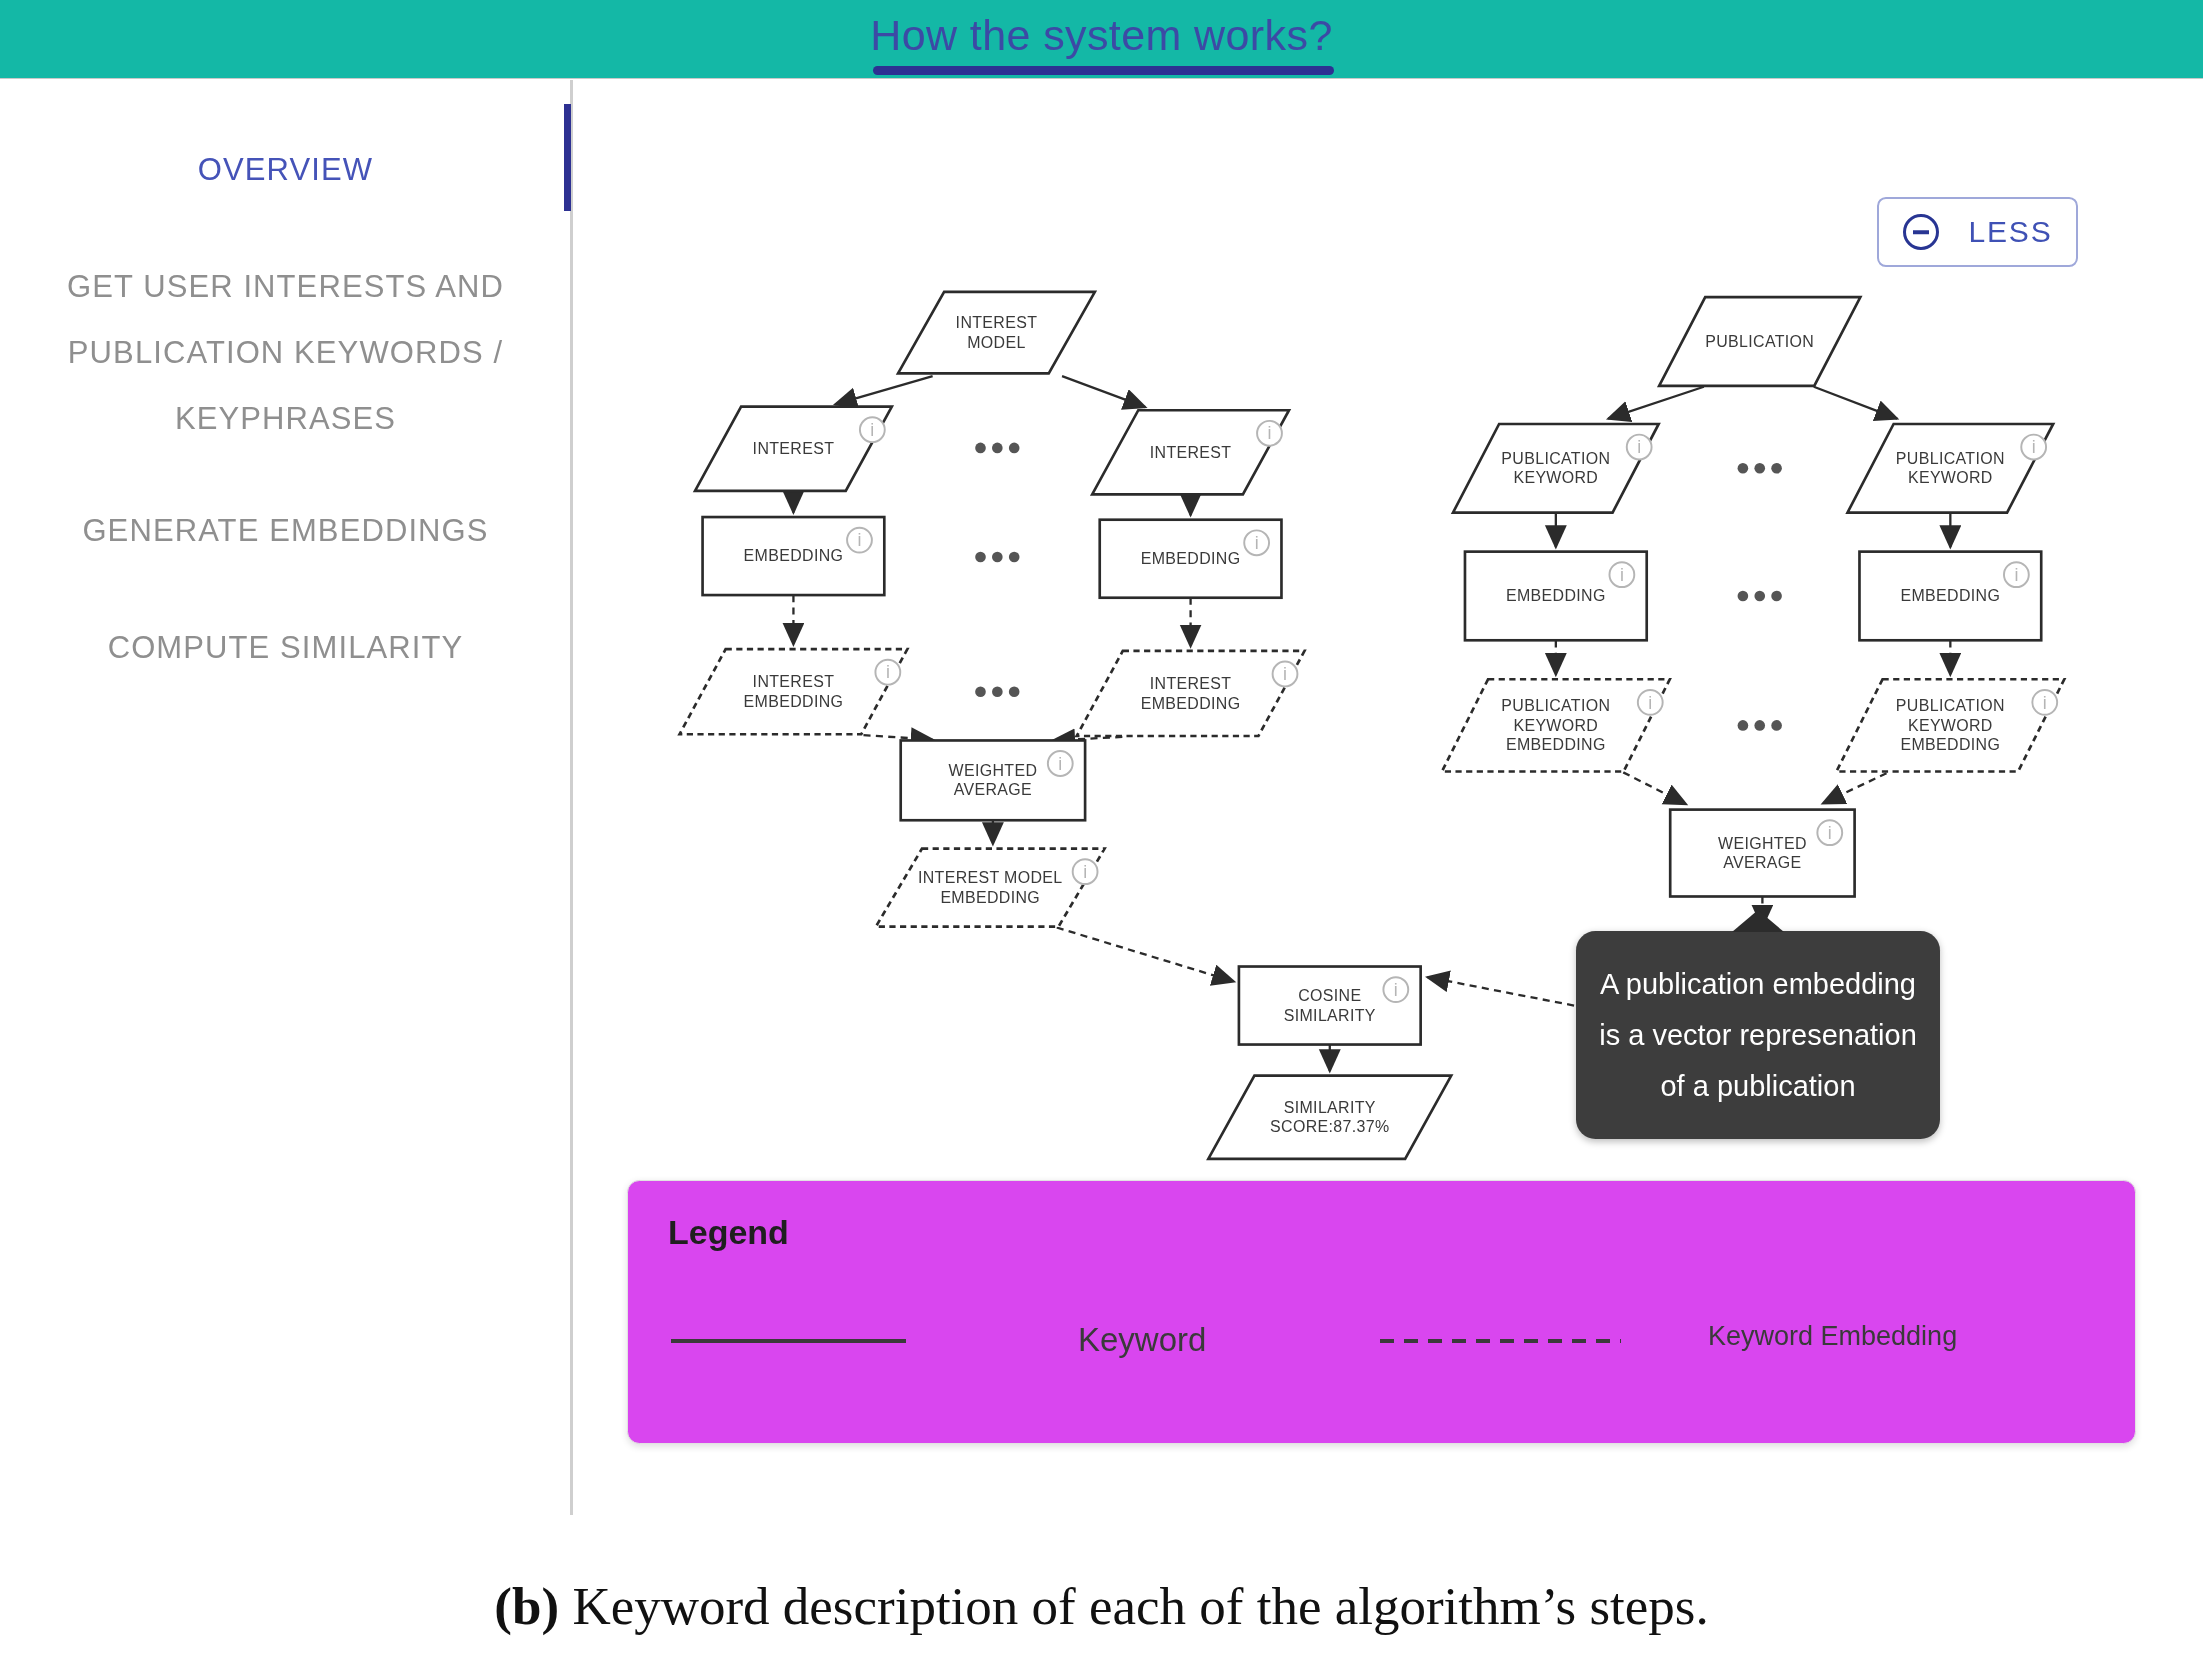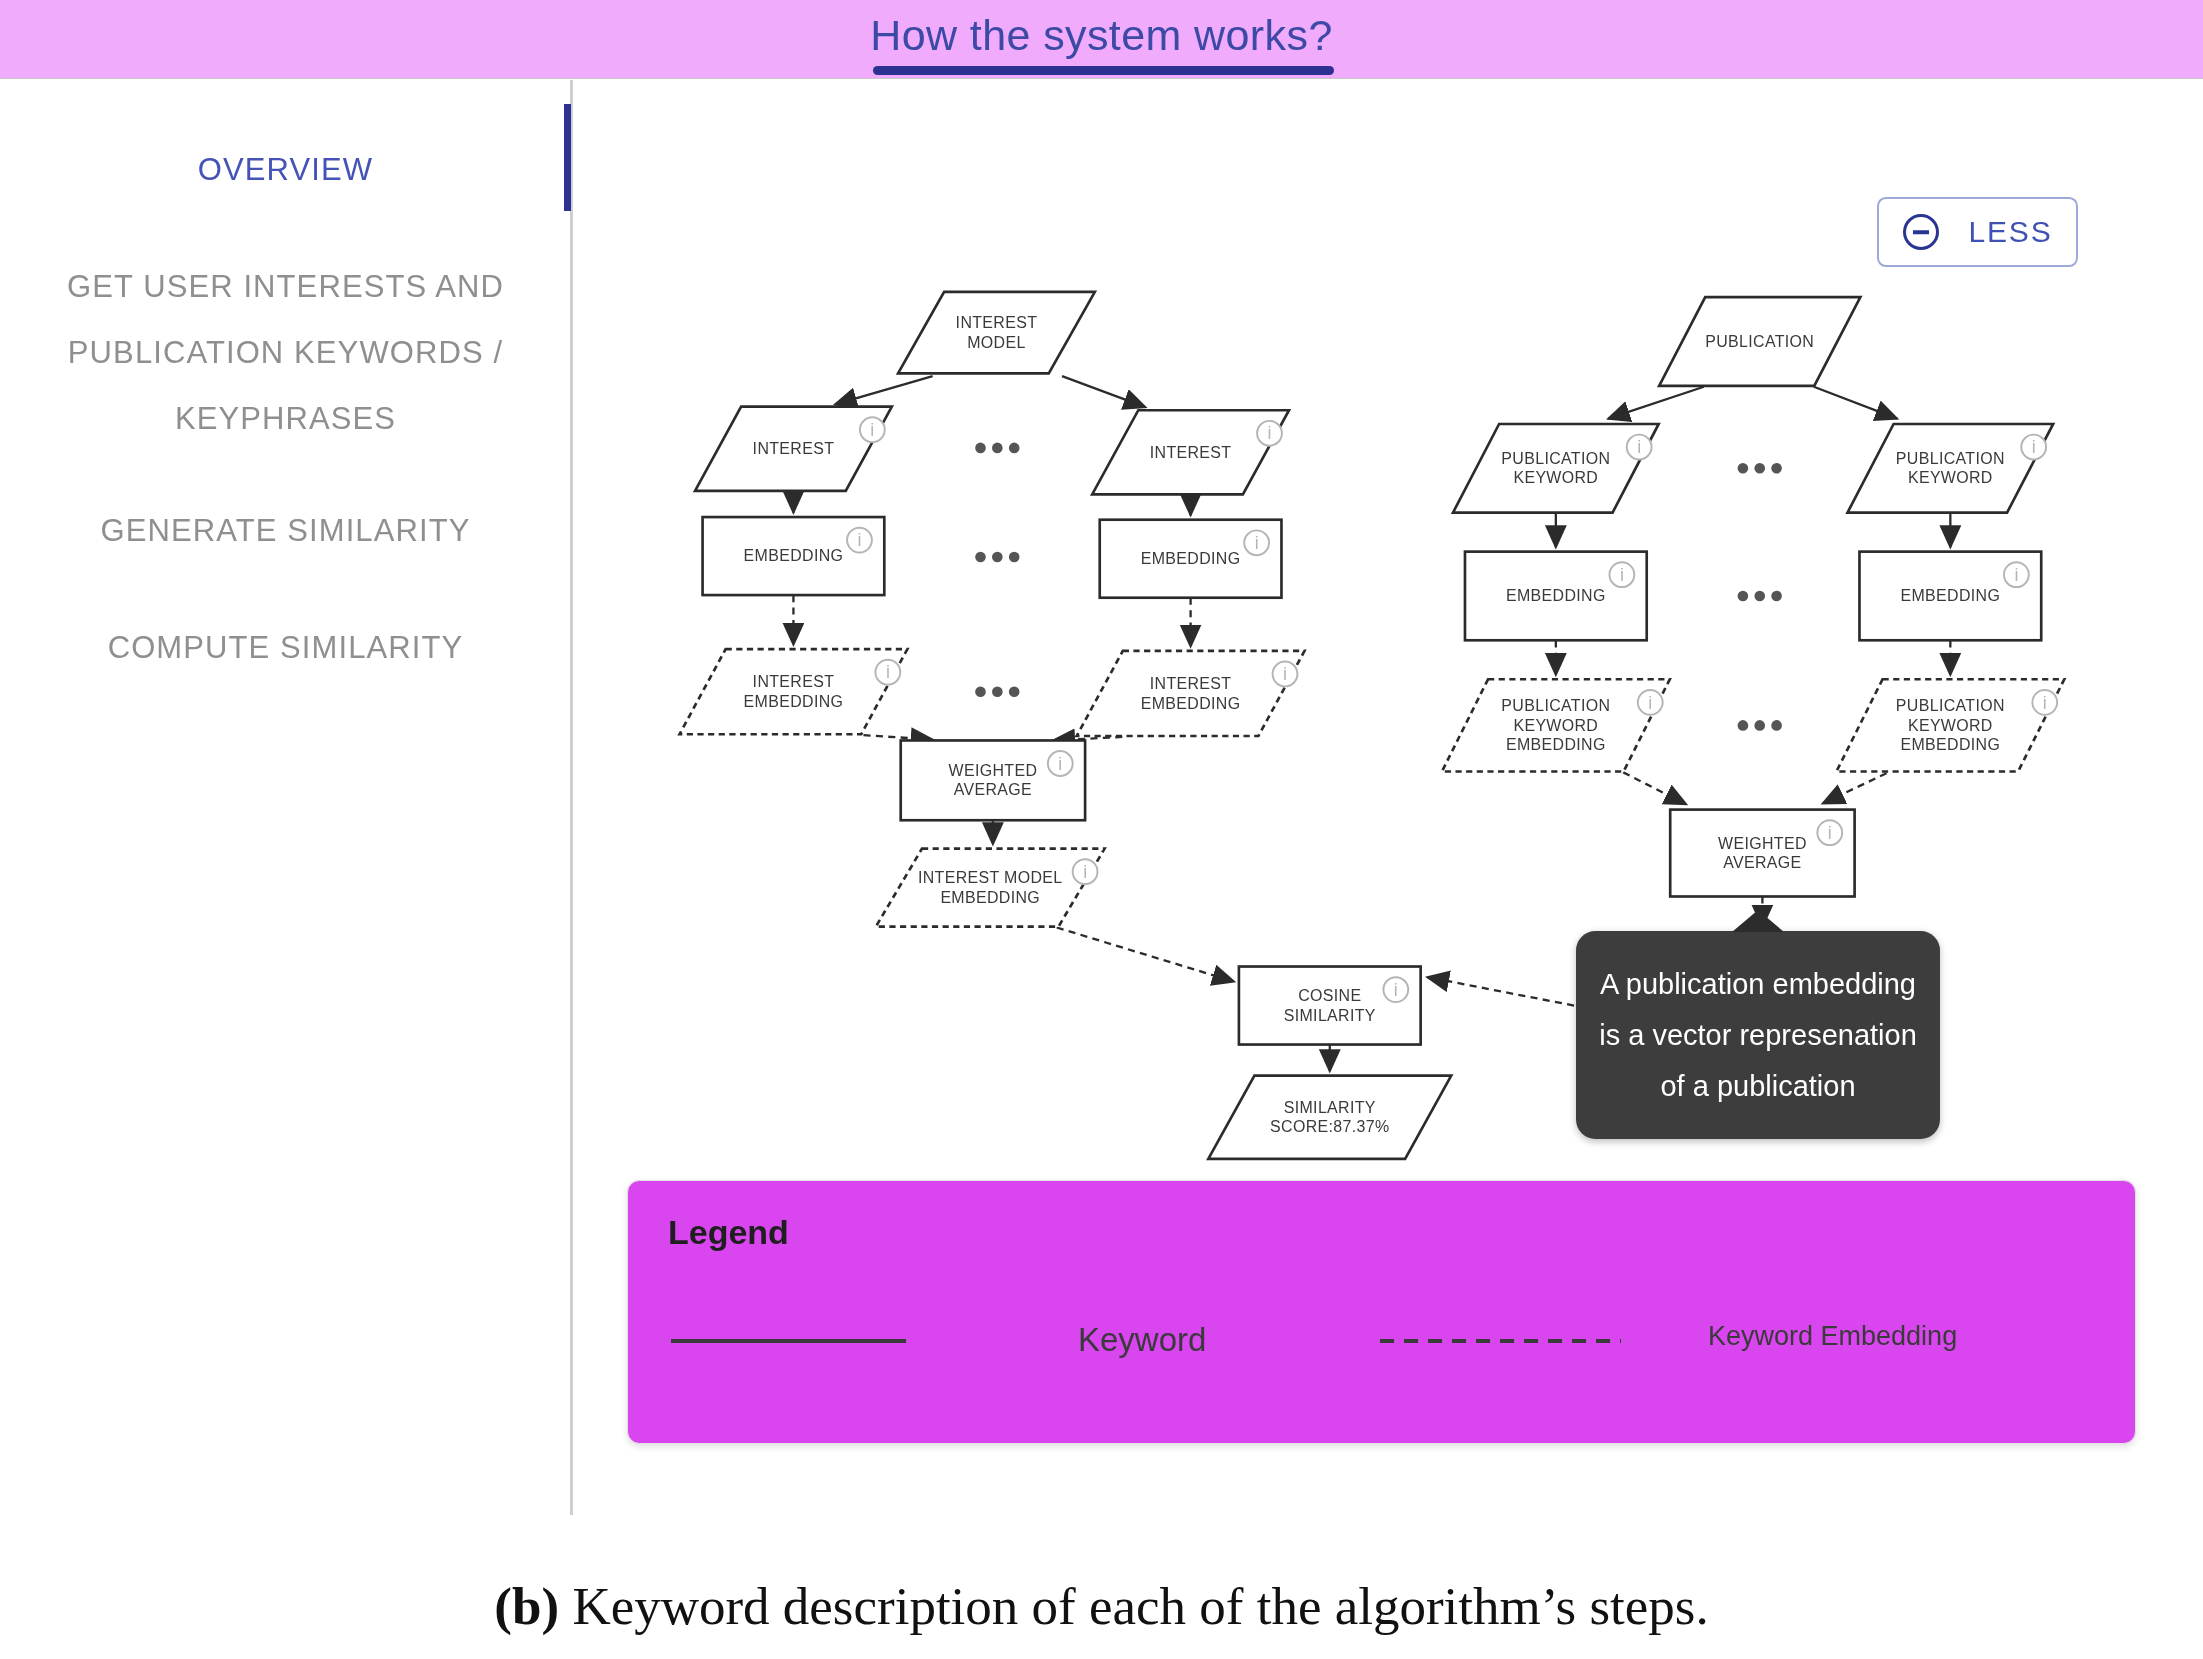--- a/index.html
+++ b/index.html
@@ -1,21 +1,21 @@
 <!DOCTYPE html>
 <html style="font-size:14px"><head>
 <meta charset="utf-8">
 <style>
   html,body{margin:0;padding:0;}
   body{
     width:2203px;height:1660px;position:relative;background:#ffffff;
     font-family:"Liberation Sans", sans-serif;overflow:hidden;
   }
   
-  .header{position:absolute;left:0;top:0;width:2203px;height:78px;background:#f0abfc;border-bottom:1.8px solid #c9c9c9;}
+  .header{position:absolute;left:0;top:0;width:2203px;height:78px;background:#14b8a6;border-bottom:1.8px solid #c9c9c9;}
   .page-title{position:absolute;left:0;top:10.6px;width:2203px;text-align:center;font-size:43px;font-weight:500;color:#3c4aa5;letter-spacing:0.4px;}
   .title-underline{position:absolute;left:873px;top:66px;width:461px;height:8.9px;background:#2d3192;border-radius:4.4px;}
   
   .sidebar-divider{position:absolute;left:570px;top:80px;width:2.7px;height:1435px;background:#cfcfcf;}
   .tab-indicator{position:absolute;left:564px;top:104px;width:7px;height:107px;background:#2d3192;}
   .side-tab{position:absolute;left:19.5px;width:532px;text-align:center;font-size:31px;line-height:66px;letter-spacing:1.1px;color:#8f8f8f;cursor:pointer;}
   .side-tab.active{color:#4553b8;}
   .tab0{top:137px;} .tab1{top:254px;} .tab2{top:498px;} .tab3{top:615px;}
   
   svg.flow{position:absolute;left:0;top:0;z-index:1;}
@@ -45,21 +45,21 @@
 
 <div class="header">
   <div class="page-title">How the system works?</div>
   <div class="title-underline"></div>
 </div>
 
 <div class="sidebar-divider"></div>
 <div class="tab-indicator"></div>
 <div class="side-tab tab0 active">OVERVIEW</div>
 <div class="side-tab tab1">GET USER INTERESTS AND PUBLICATION KEYWORDS / KEYPHRASES</div>
-<div class="side-tab tab2">GENERATE SIMILARITY</div>
+<div class="side-tab tab2">GENERATE EMBEDDINGS</div>
 <div class="side-tab tab3">COMPUTE SIMILARITY</div>
 
 <svg id="flowchart" class="flow" width="2203" height="1660" viewBox="0 0 2485 1872">
   <defs>
     <marker id="arrowhead" markerWidth="12" markerHeight="11" refX="9.5" refY="4.75" orient="auto">
       <path d="M0,0 L10.5,4.75 L0,9.5 Z" fill="#2b2b2b"></path>
     </marker>
   </defs>
 <line x1="1052" y1="424" x2="942" y2="456" stroke="#2b2b2b" stroke-width="2.6" marker-end="url(#arrowhead)"></line>
     <line x1="1198" y1="424" x2="1292" y2="459" stroke="#2b2b2b" stroke-width="2.6" marker-end="url(#arrowhead)"></line>

